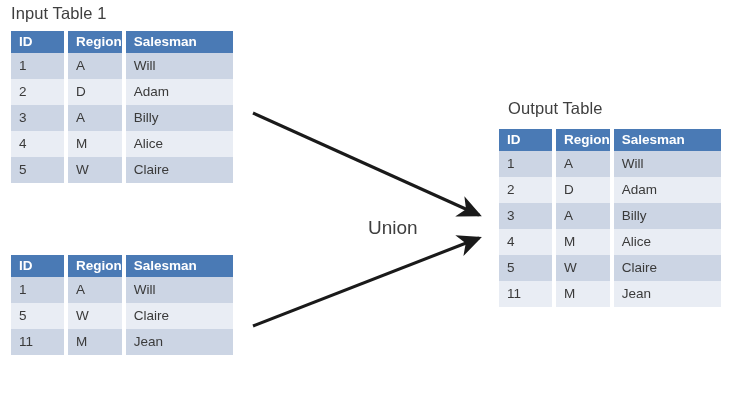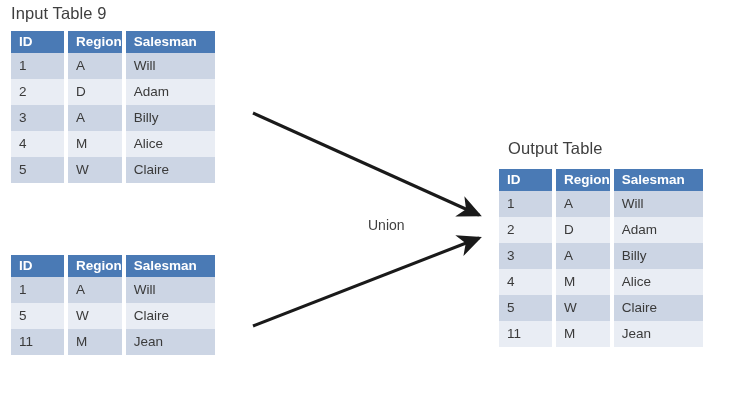--- a/index.html
+++ b/index.html
@@ -52,43 +52,43 @@
     color: #ffffff;
     font-size: 13.5px;
     background: #4a7ab5;
   }
   .dtable td:last-child, .dtable th:last-child { border-right: none; }
   .dtable tr.odd td { background: #ccd5e4; }
   .dtable tr.even td { background: #e9edf4; }
 
   .col-id { width: 57px; }
   .col-region { width: 56px; }
-  .col-sales { width: 89px; }
+  .col-sales { width: 107px; }
 
   #arrows {
     position: absolute;
     left: 0; top: 0;
     width: 748px; height: 400px;
     pointer-events: none;
   }
 
   .op-label {
     position: absolute;
-    font-size: 14px;
+    font-size: 19px;
     color: #3f3f3f;
     white-space: nowrap;
   }
 </style>
 </head>
 <body>
 
 <div id="canvas">
 
   <div class="table-block" style="left:11px; top:4px;">
-    <div class="table-title">Input Table 9</div>
+    <div class="table-title">Input Table 1</div>
     <table class="dtable" style="margin-top:8px;">
       <thead>
         <tr>
           <th class="col-id">ID</th>
           <th class="col-region">Region</th>
           <th class="col-sales">Salesman</th>
         </tr>
       </thead>
       <tbody>
         <tr class="odd">
@@ -142,21 +142,21 @@
         </tr>
         <tr class="odd">
           <td class="col-id">11</td>
           <td class="col-region">M</td>
           <td class="col-sales">Jean</td>
         </tr>
       </tbody>
     </table>
   </div>
 
-  <div class="table-block" style="left:499px; top:99px;margin-top:40px;">
+  <div class="table-block" style="left:499px; top:99px;">
     <div class="table-title" style="margin-left:9px;">Output Table</div>
     <table class="dtable" style="margin-top:11px;">
       <thead>
         <tr>
           <th class="col-id">ID</th>
           <th class="col-region">Region</th>
           <th class="col-sales">Salesman</th>
         </tr>
       </thead>
       <tbody>

